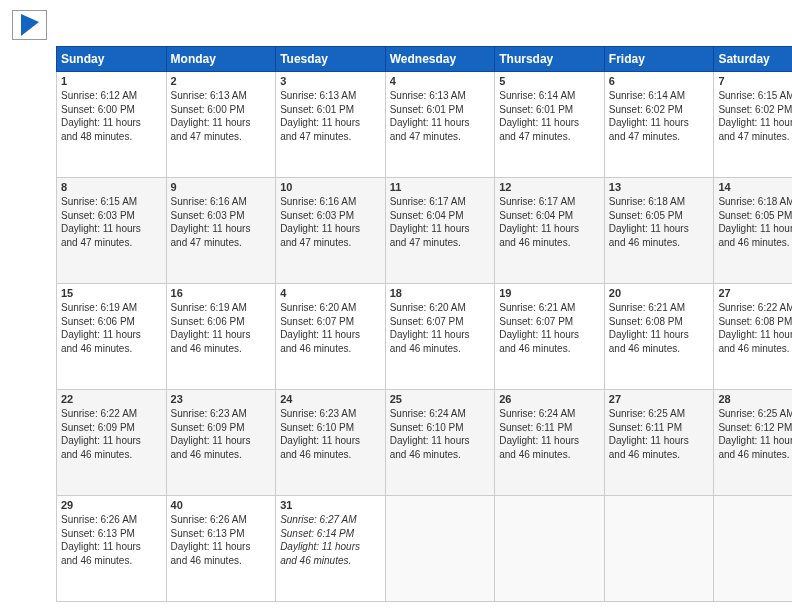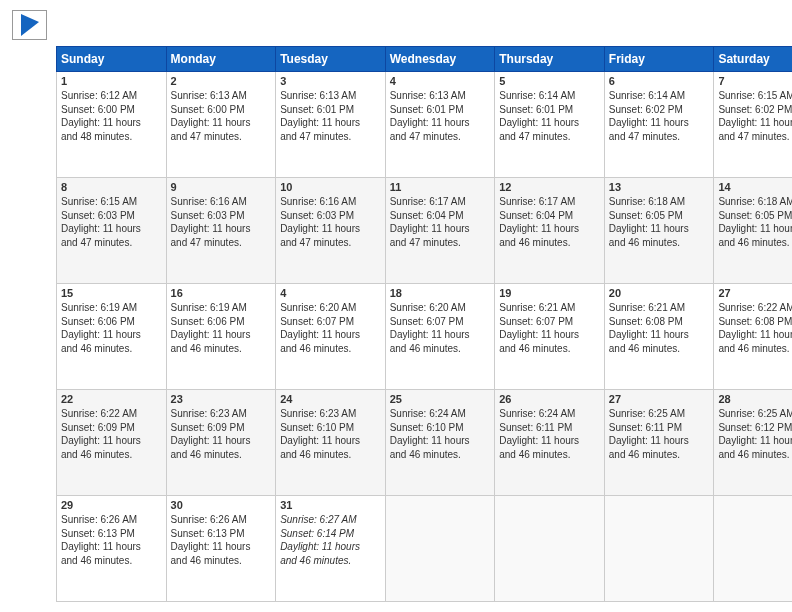--- a/index.html
+++ b/index.html
@@ -323,21 +323,21 @@
         </tr>
         <tr>
           <td>
             <span class="day-num">29</span>
             <div class="day-info" style="white-space: pre-line;">Sunrise: 6:26 AM
 Sunset: 6:13 PM
 Daylight: 11 hours
 and 46 minutes.</div>
           </td>
           <td>
-            <span class="day-num">30</span>
+            <span class="day-num">40</span>
             <div class="day-info" style="white-space: pre-line;">Sunrise: 6:26 AM
 Sunset: 6:13 PM
 Daylight: 11 hours
 and 46 minutes.</div>
           </td>
           <td>
             <span class="day-num">31</span>
             <div class="day-info" style="white-space: pre-line; font-style: italic;">Sunrise: 6:27 AM
 Sunset: 6:14 PM
 Daylight: 11 hours

